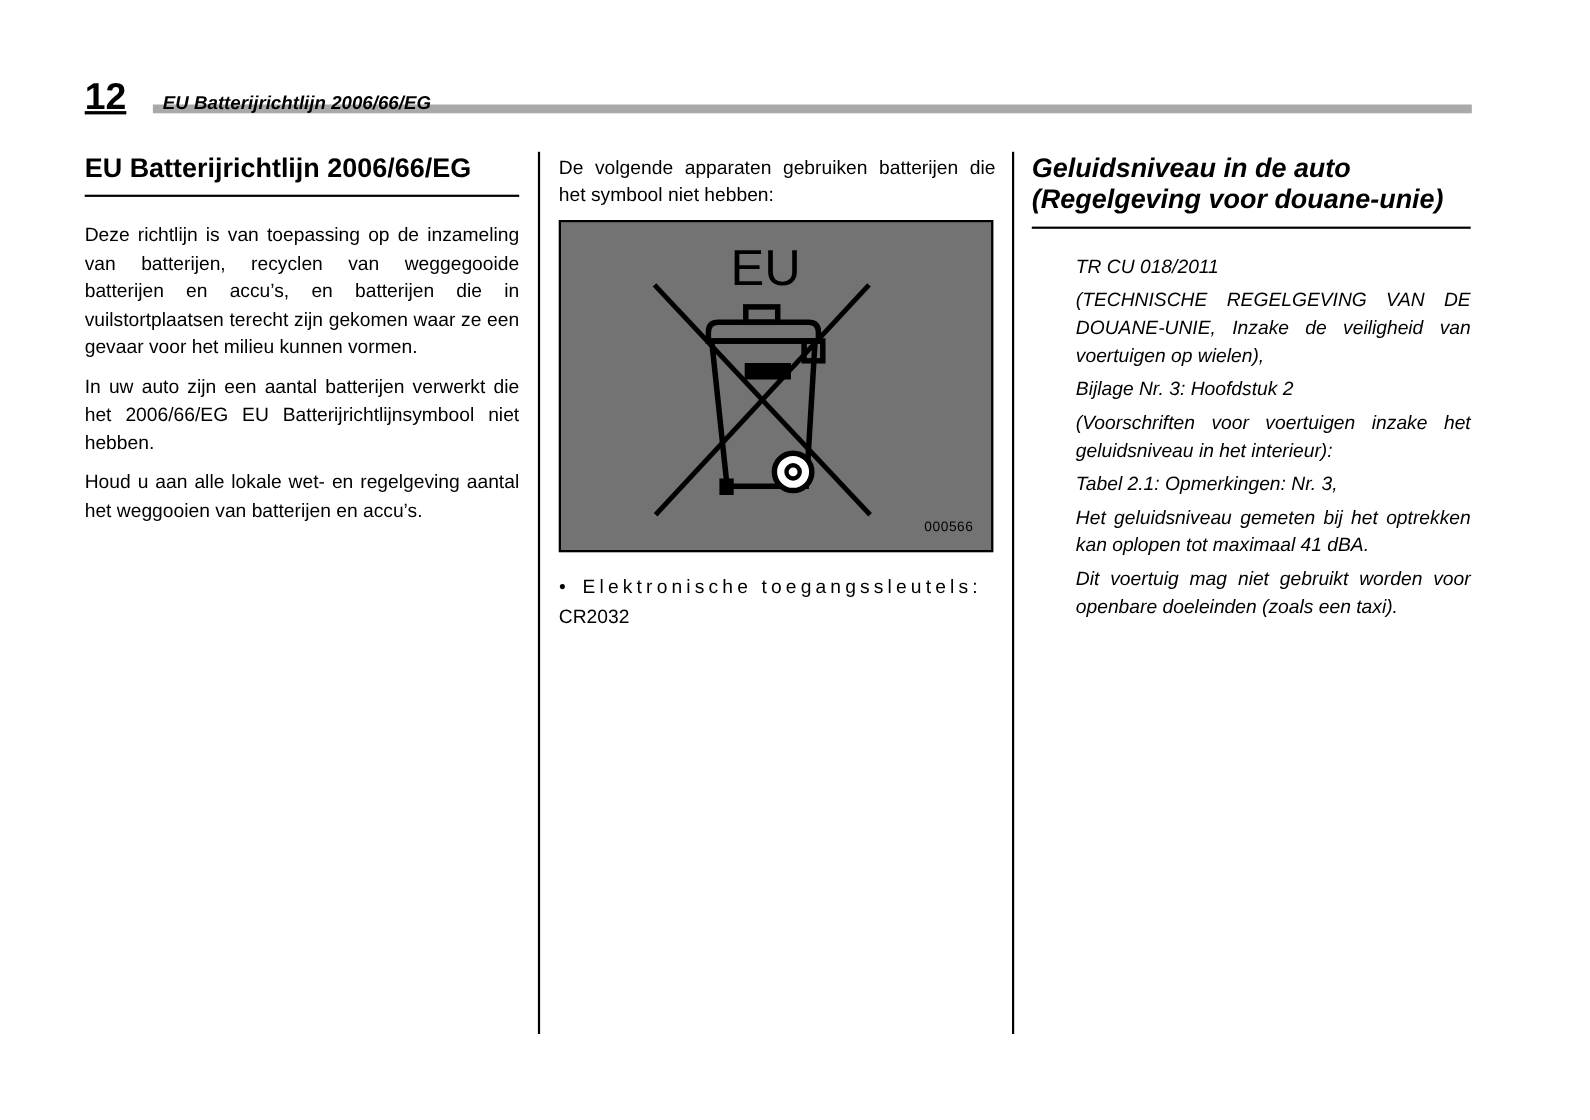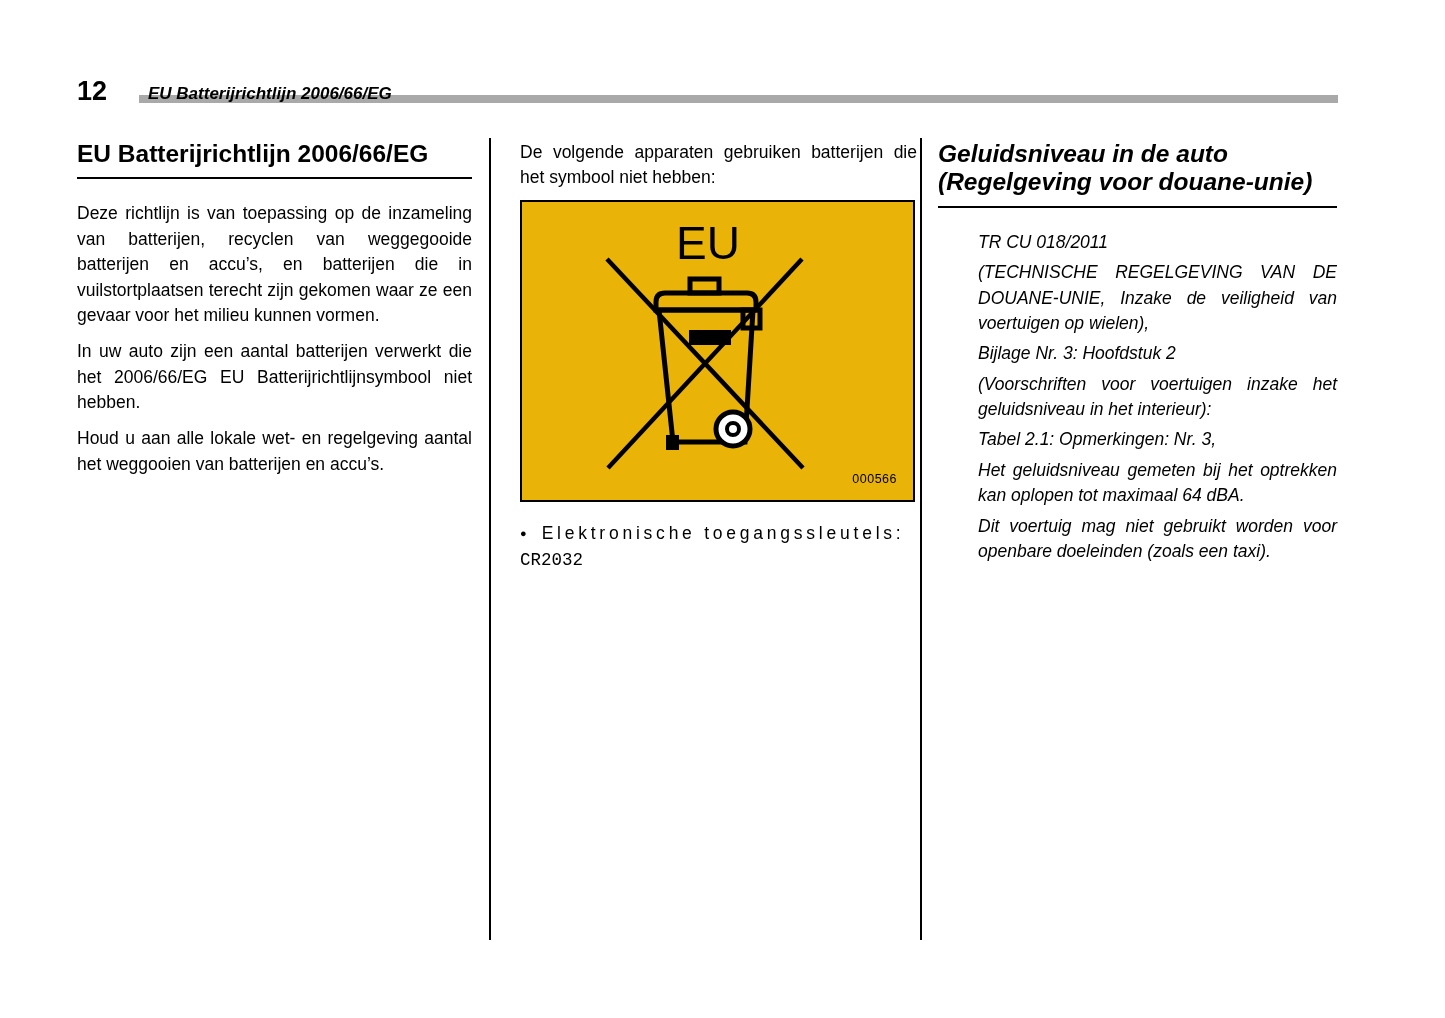--- a/index.html
+++ b/index.html
@@ -4,51 +4,51 @@
 <style>
   * { margin:0; padding:0; box-sizing:border-box; }
   html,body { background:#ffffff; }
   .page {
     position:relative; width:1445px; height:1018px; background:#fff;
     font-family:"Liberation Sans", sans-serif; color:#000; overflow:hidden;
   }
 
   
   .header { position:absolute; top:79px; left:77px; width:1261px; height:27px; }
-  .page-number { position:absolute; left:0; bottom:1px; font-size:27px; font-weight:700; line-height:1; }
+  .page-number { position:absolute; left:0; bottom:1px; font-size:34px; font-weight:700; line-height:1;text-decoration:underline; }
   .header-bar { position:absolute; left:62px; right:0; bottom:3px; height:8px; background:#a9a9a9; }
   .chapter-title { position:absolute; left:71px; bottom:2px; font-size:17px; font-weight:700; font-style:italic; line-height:1.15; z-index:1; }
 
   
   .col { position:absolute; top:140px; font-size:17.5px; line-height:1.45; }
   .col1 { left:77px;  width:395px; }
-  .col2 { left:520px; width:397px; }
+  .col2 { left:508px; width:397px; }
   .col3 { left:938px; width:399px;font-style:italic; }
   .divider { position:absolute; top:138px; width:2px; height:802px; background:#000; }
   .div1 { left:489px; }
   .div2 { left:920px; }
 
   .col-heading {
     font-size:24.5px; line-height:1.16; font-weight:700;
     border-bottom:2px solid #000; padding-bottom:9px; margin-bottom:22px;
   }
   .para { text-align:justify; margin-bottom:11px; }
   .col3 .para { margin-bottom:5px;margin-left:40px; }
 
   
   .intro { text-align:justify; margin-bottom:9px; }
-  .figure-box { position:relative; width:395px; height:302px; border:2px solid #000; background:#eab308; }
+  .figure-box { position:relative; width:395px; height:302px; border:2px solid #000; background:#737373; }
   .figure-svg { display:block; width:100%; height:100%; }
   .figure-svg text { font-family:"Liberation Sans", sans-serif; }
   .figure-code { position:absolute; right:16px; bottom:12px; font-size:12.5px; letter-spacing:0.5px;margin-left:10px; }
 
   .bullet-row { margin-top:19px; display:flex; align-items:flex-start; }
   .bullet-dot { font-size:11px; line-height:25px; margin-right:15px; flex:0 0 auto; }
   .bullet-label { letter-spacing:0.215em; }
-  .bullet-value { margin-top:2px;font-family:Liberation Mono, monospace; }
+  .bullet-value { margin-top:2px; }
 </style>
 </head>
 <body>
 
 <div class="page">
 
   <div class="header">
     <div class="page-number">12</div>
     <div class="header-bar"></div>
     <div class="chapter-title">EU Batterijrichtlijn 2006/66/EG</div>
@@ -95,17 +95,17 @@
     <div class="bullet-value">CR2032</div>
   </div>
 
   <div class="col col3">
     <h2 class="col-heading">Geluidsniveau in de auto (Regelgeving voor douane-unie)</h2>
     <p class="para">TR CU 018/2011</p>
     <p class="para">(TECHNISCHE REGELGEVING VAN DE DOUANE-UNIE, Inzake de veiligheid van voertuigen op wielen),</p>
     <p class="para">Bijlage Nr. 3: Hoofdstuk 2</p>
     <p class="para">(Voorschriften voor voertuigen inzake het geluidsniveau in het interieur):</p>
     <p class="para">Tabel 2.1: Opmerkingen: Nr. 3,</p>
-    <p class="para">Het geluidsniveau gemeten bij het optrekken kan oplopen tot maximaal 64 dBA.</p>
+    <p class="para">Het geluidsniveau gemeten bij het optrekken kan oplopen tot maximaal 41 dBA.</p>
     <p class="para">Dit voertuig mag niet gebruikt worden voor openbare doeleinden (zoals een taxi).</p>
   </div>
 
 </div>
 
 </body></html>

